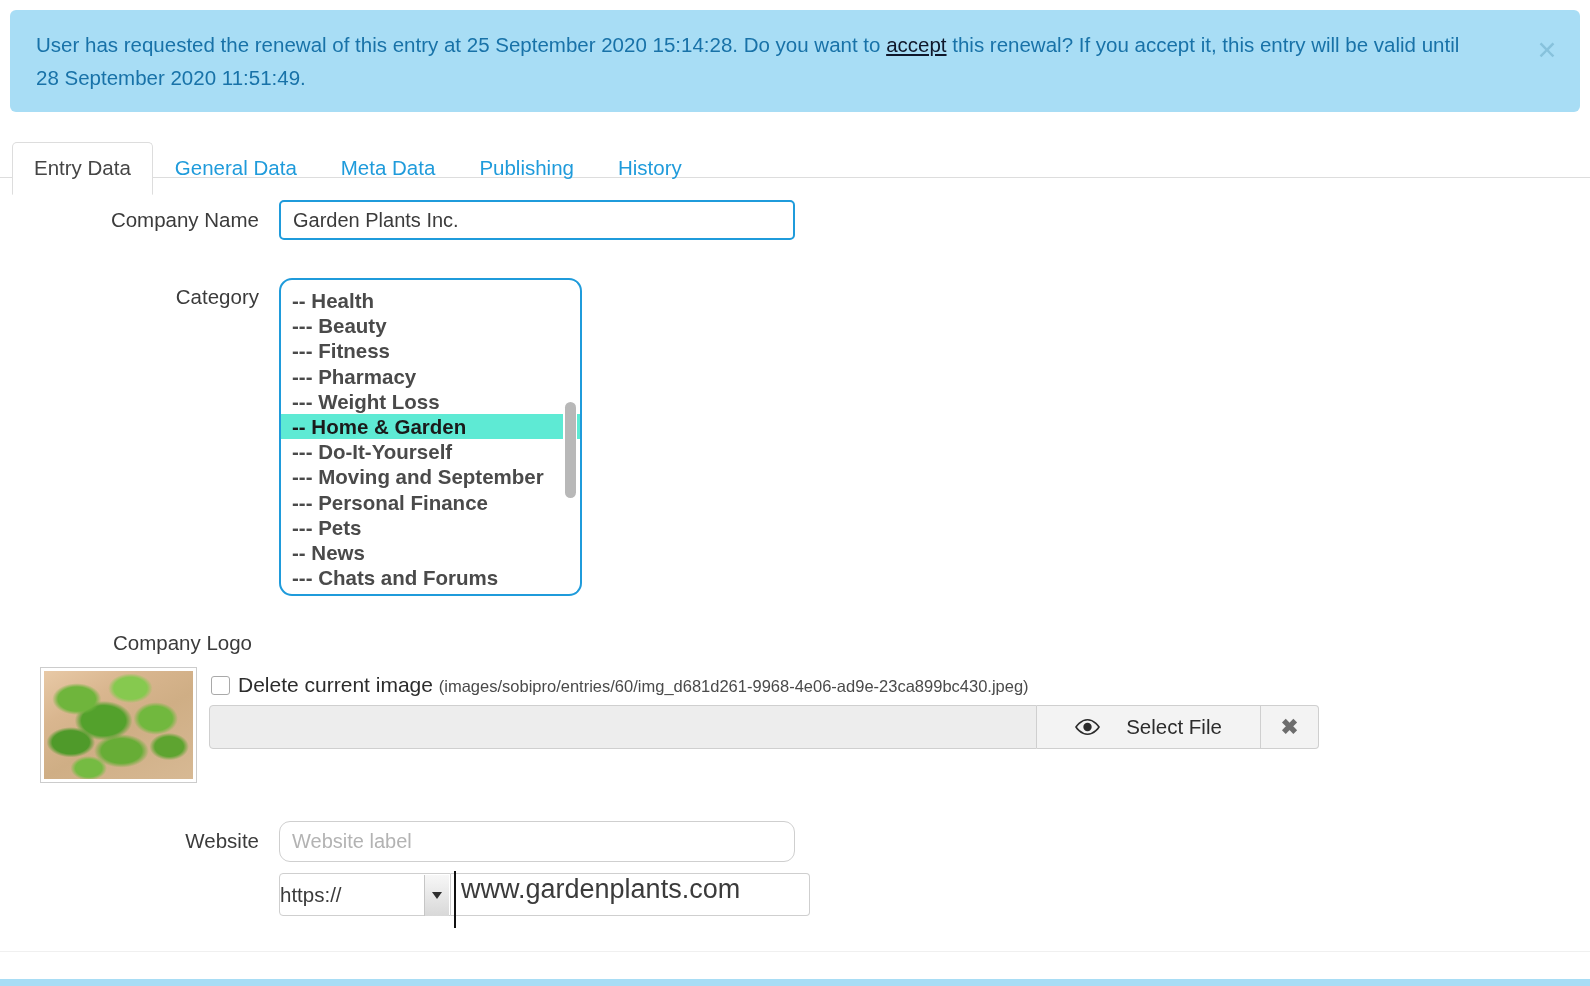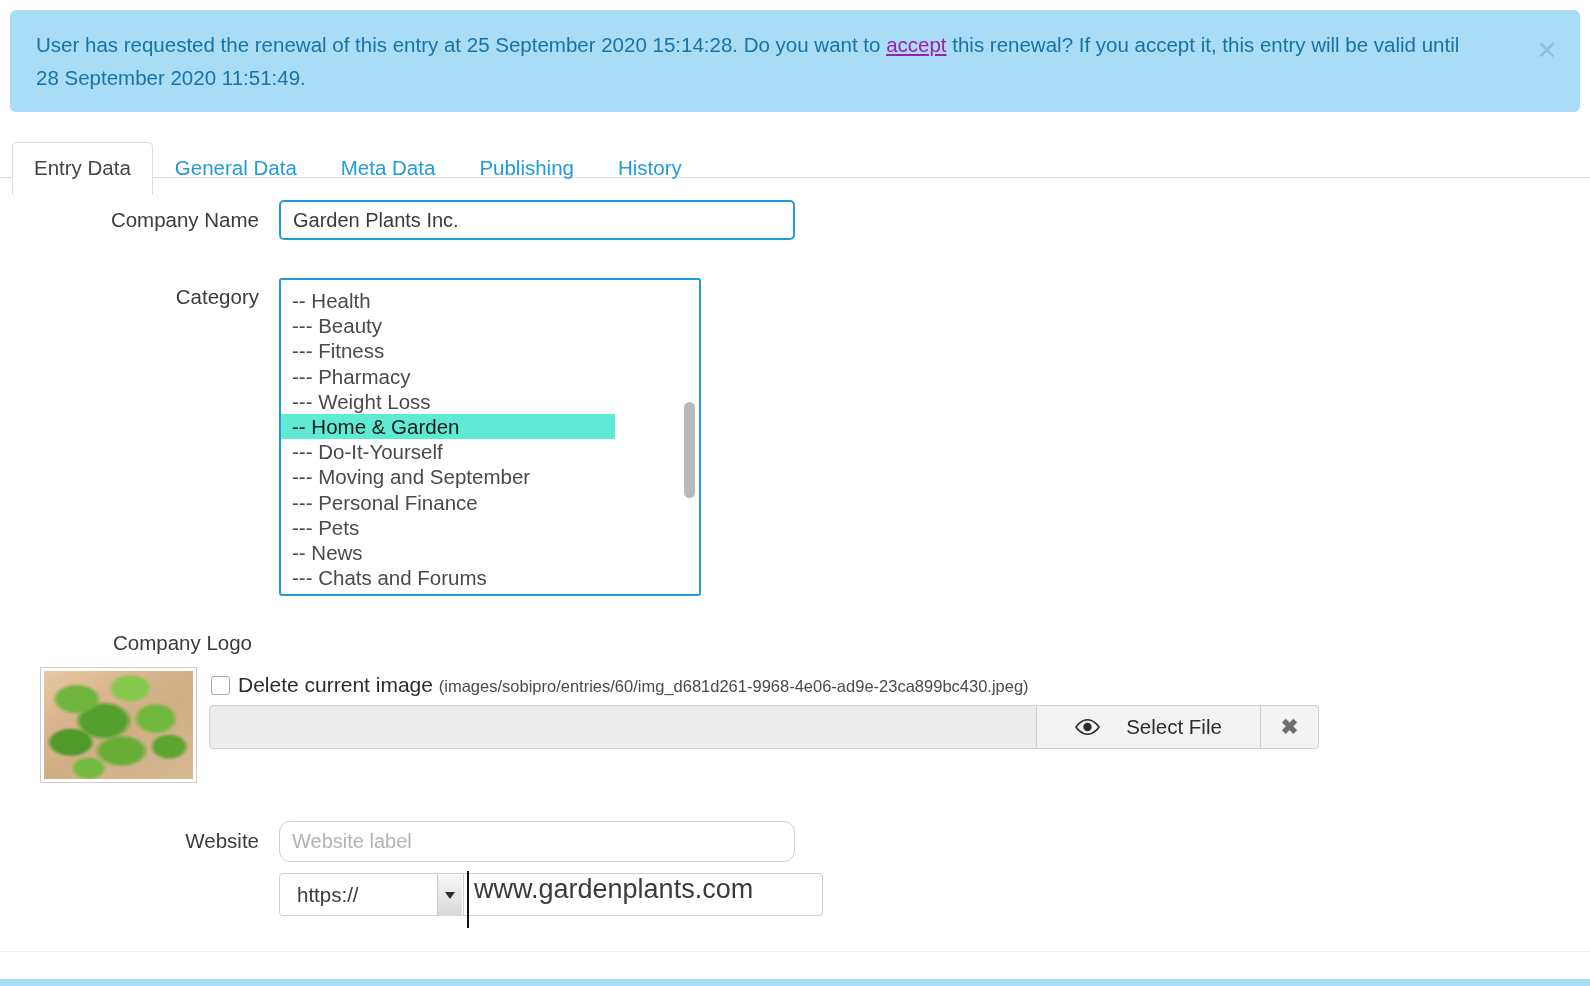--- a/index.html
+++ b/index.html
@@ -25,21 +25,21 @@
     min-height: 86px;
     background: #a8ddf5;
     border-radius: 6px;
     padding: 18px 24px 18px 26px;
     color: #1872a8;
     font-size: 20.5px;
     line-height: 33px;
   }
   .alert-text { padding-right: 70px; }
   .alert-link {
-    color: #a21caf;
+    color: #0f172a;
     text-decoration: underline;
     cursor: pointer;
   }
   .alert-close {
     position: absolute;
     right: 20px; top: 28px;
     width: 26px; height: 26px;
     color: #7db9d4;
     font-size: 25px;
     line-height: 25px;
@@ -107,25 +107,26 @@
   .txt-input.focus {
     border: 2px solid #1f9bdb;
     border-radius: 5px;
   }
   .txt-input::placeholder { color: #b3b3b3; }
 
   
   .listbox {
     position: absolute;
     left: 279px; top: 100px;
-    width: 422px; height: 318px;
+    width: 303px; height: 318px;
     border: 2px solid #1f9bdb;
-    border-radius: 3px;
+    border-radius: 13px;
     background: #ffffff;
     overflow: hidden;
+    font-weight: bold;
   }
   .listbox-scroll {
     position: absolute;
     left: 0; top: 0; right: 0; bottom: 0;
     padding: 8px 0 0 0;
     overflow: hidden;
   }
   .opt {
     font-size: 20.5px;
     color: #4a4a4a;
@@ -242,27 +243,26 @@
   .eye-icon { display: inline-flex; align-items: center; }
 
   
   .url-group {
     position: absolute;
     left: 279px; top: 695px;
     display: flex;
     height: 43px;
   }
   .url-scheme {
-    width: 185px; height: 43px;
+    width: 172px; height: 43px;
     border: 1px solid #cfcfcf;
     border-radius: 4px 0 0 4px;
     background: #ffffff;
     display: flex;
     align-items: center;
-    padding-left: 17px;
     font-size: 20.5px;
     color: #3b3b3b;
     position: relative;
     cursor: pointer;
   }
   .url-arrow {
     position: absolute;
     right: 1px; top: 1px;
     width: 25px; height: 41px;
     background: linear-gradient(180deg, #f7f7f7 0%, #d8d8d8 100%);

